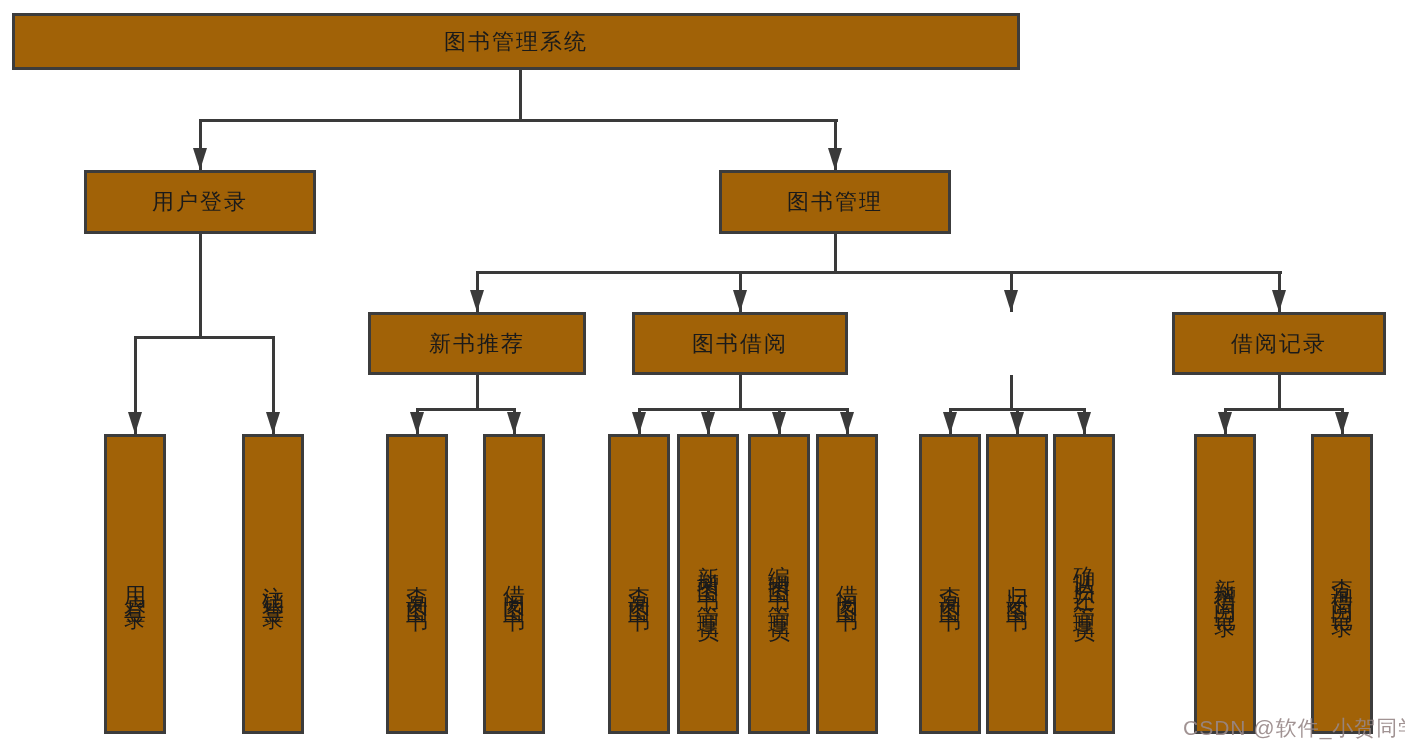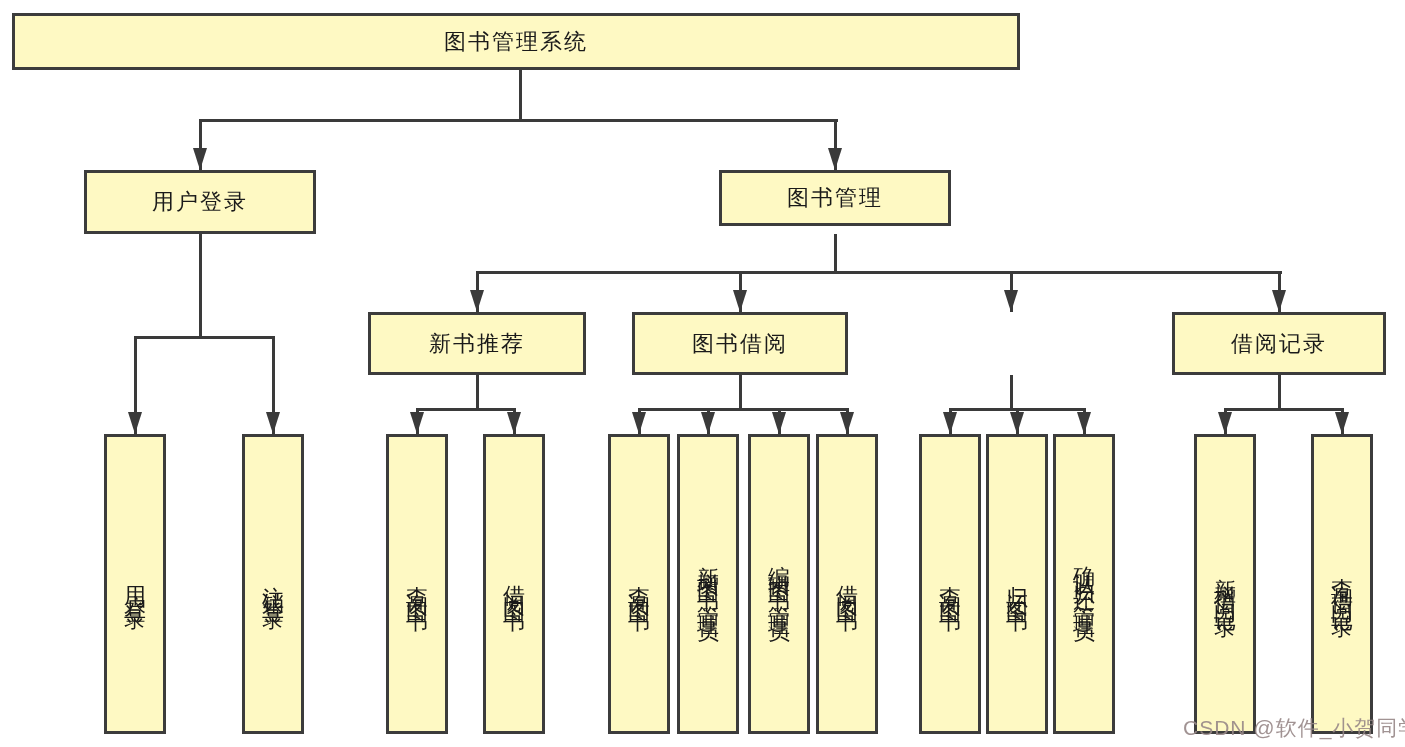--- a/index.html
+++ b/index.html
@@ -8,21 +8,21 @@
     width: 1405px;
     height: 747px;
     background: #ffffff;
     font-family: "Liberation Sans", sans-serif;
     overflow: hidden;
   }
   .box {
     position: absolute;
     box-sizing: border-box;
     border: 3px solid #3c3c3c;
-    background: #fef9c3;
+    background: #a16207;
     display: flex;
     align-items: center;
     justify-content: center;
     color: #1a1a1a;
   }
   .box .lbl {
     font-size: 22px;
     letter-spacing: 2px;
     white-space: nowrap;
   }
@@ -65,21 +65,21 @@
   <div class="vline" style="left:519px; top:70px; height:49px;"></div>
   <div class="hline" style="left:199px; top:119px; width:639px;"></div>
   <div class="vline" style="left:199px; top:119px; height:51px;"></div>
   <div class="vline" style="left:834px; top:119px; height:51px;"></div>
   <div class="arrow" style="left:193px; top:148px;"></div>
   <div class="arrow" style="left:828px; top:148px;"></div>
 
   <div class="box" style="left:84px; top:170px; width:232px; height:64px;">
     <span class="lbl">用户登录</span>
   </div>
-  <div class="box" style="left:719px; top:170px; width:232px; height:56px;">
+  <div class="box" style="left:719px; top:170px; width:232px; height:64px;">
     <span class="lbl">图书管理</span>
   </div>
 
   <div class="vline" style="left:834px; top:234px; height:40px;"></div>
   <div class="hline" style="left:476px; top:271px; width:806px;"></div>
   <div class="vline" style="left:476px; top:271px; height:41px;"></div>
   <div class="vline" style="left:739px; top:271px; height:41px;"></div>
   <div class="vline" style="left:1010px; top:271px; height:41px;"></div>
   <div class="vline" style="left:1278px; top:271px; height:41px;"></div>
   <div class="arrow" style="left:470px; top:290px;"></div>

